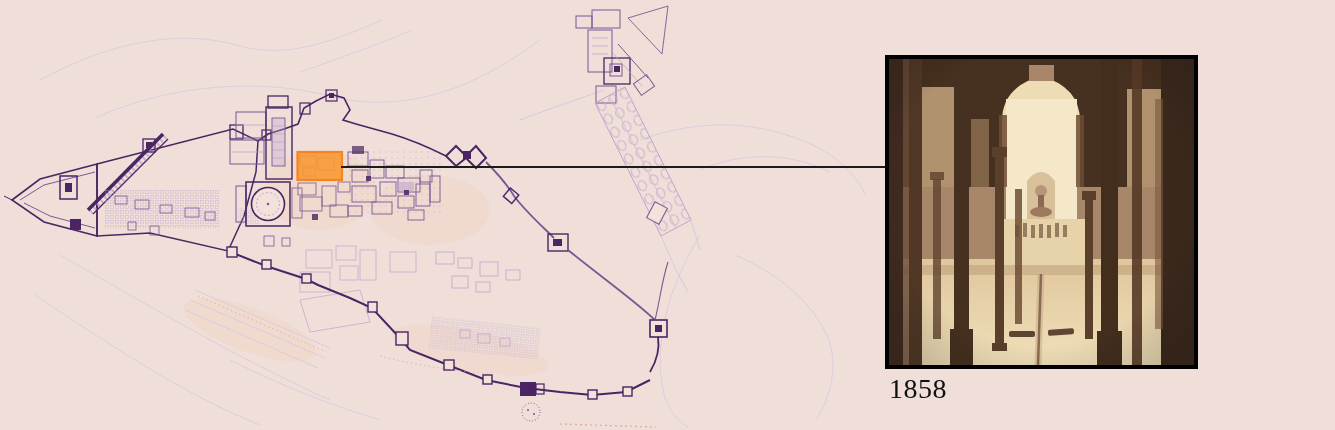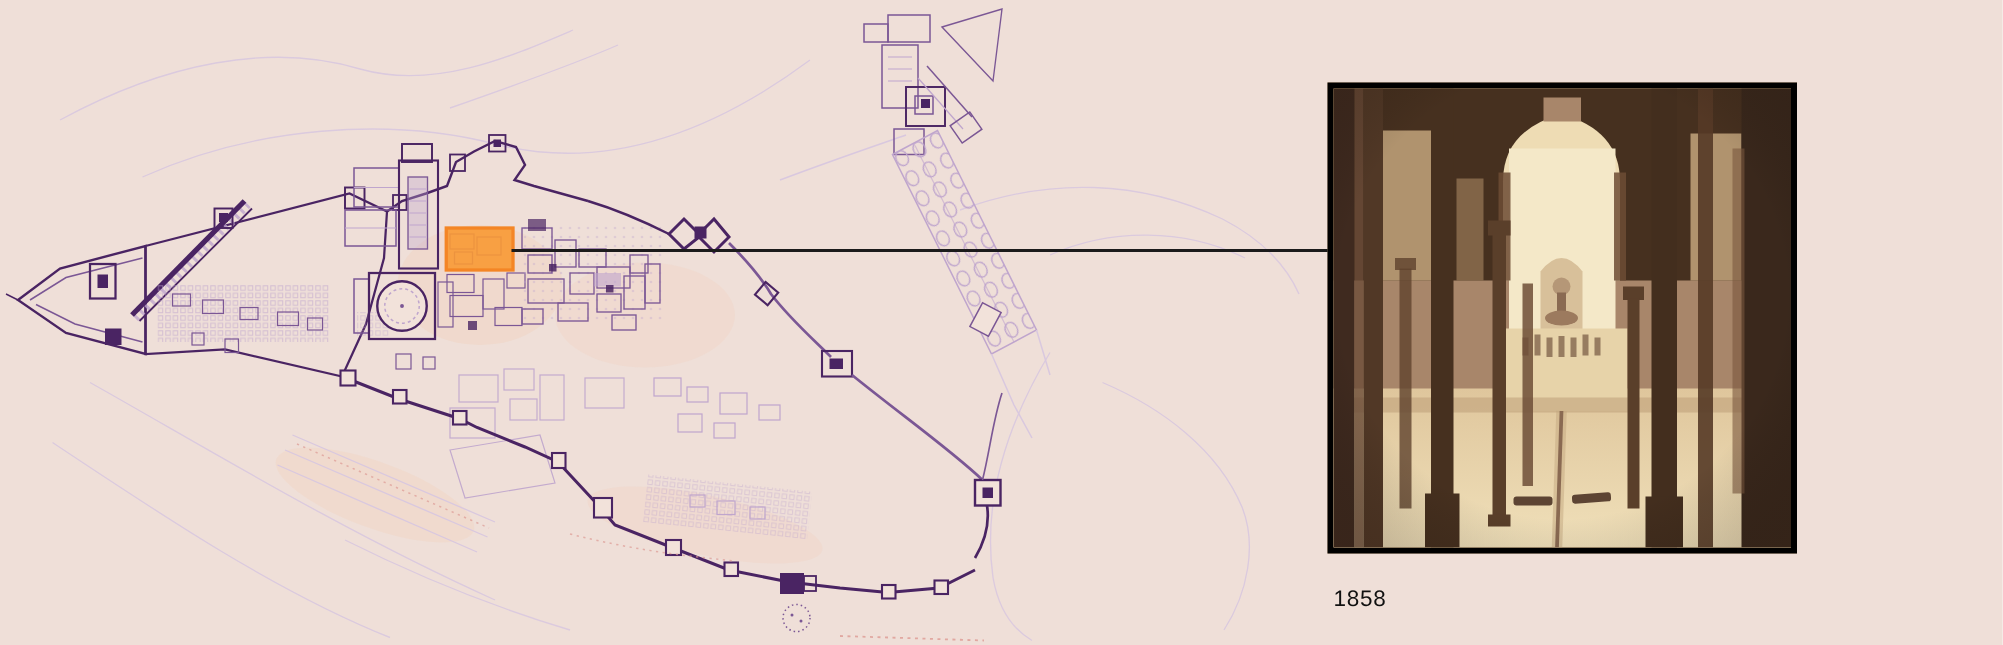--- a/index.html
+++ b/index.html
@@ -21,22 +21,22 @@
 
   #photo-frame{position:absolute;left:885px;top:55px;width:313px;height:314px;
     box-sizing:border-box;border:4px solid #000;z-index:4;background:#caa87e;}
   #photo-svg{display:block;width:305px;height:306px;}
   .pd{fill:var(--sep-dark)}
   .psh{fill:var(--sep-shadow)}
   .pm{fill:var(--sep-mid)}
   .pl{fill:var(--sep-light)}
   .pb{fill:var(--sep-bright)}
 
-  #photo-caption{position:absolute;left:889px;top:392px;font-size:15px;
-    letter-spacing:0.5px;line-height:1;z-index:4;}
+  #photo-caption{position:absolute;left:889px;top:375px;font-size:28px;
+    letter-spacing:0.5px;line-height:1;z-index:4;font-family:Liberation Serif, serif;}
 </style>
 </head>
 <body>
 
 <div id="stage" style="background-color: rgb(239, 223, 216);">
 
   <svg id="map-svg" width="880" height="430" viewBox="0 0 880 430" style="--ink-bold: #4a2463; --ink-mid: #7b5795; --ink-light: #bfa5cd; --ink-faint: #d9c8df; --accent-red: #dd9a94; --wash: #f5c09a; --paper: #f2e2da;">
     <defs>
       <pattern id="hatch" width="5" height="5" patternUnits="userSpaceOnUse">
         <rect x="0.5" y="0.5" width="3" height="3" class="wl" stroke-width="0.7"></rect>

